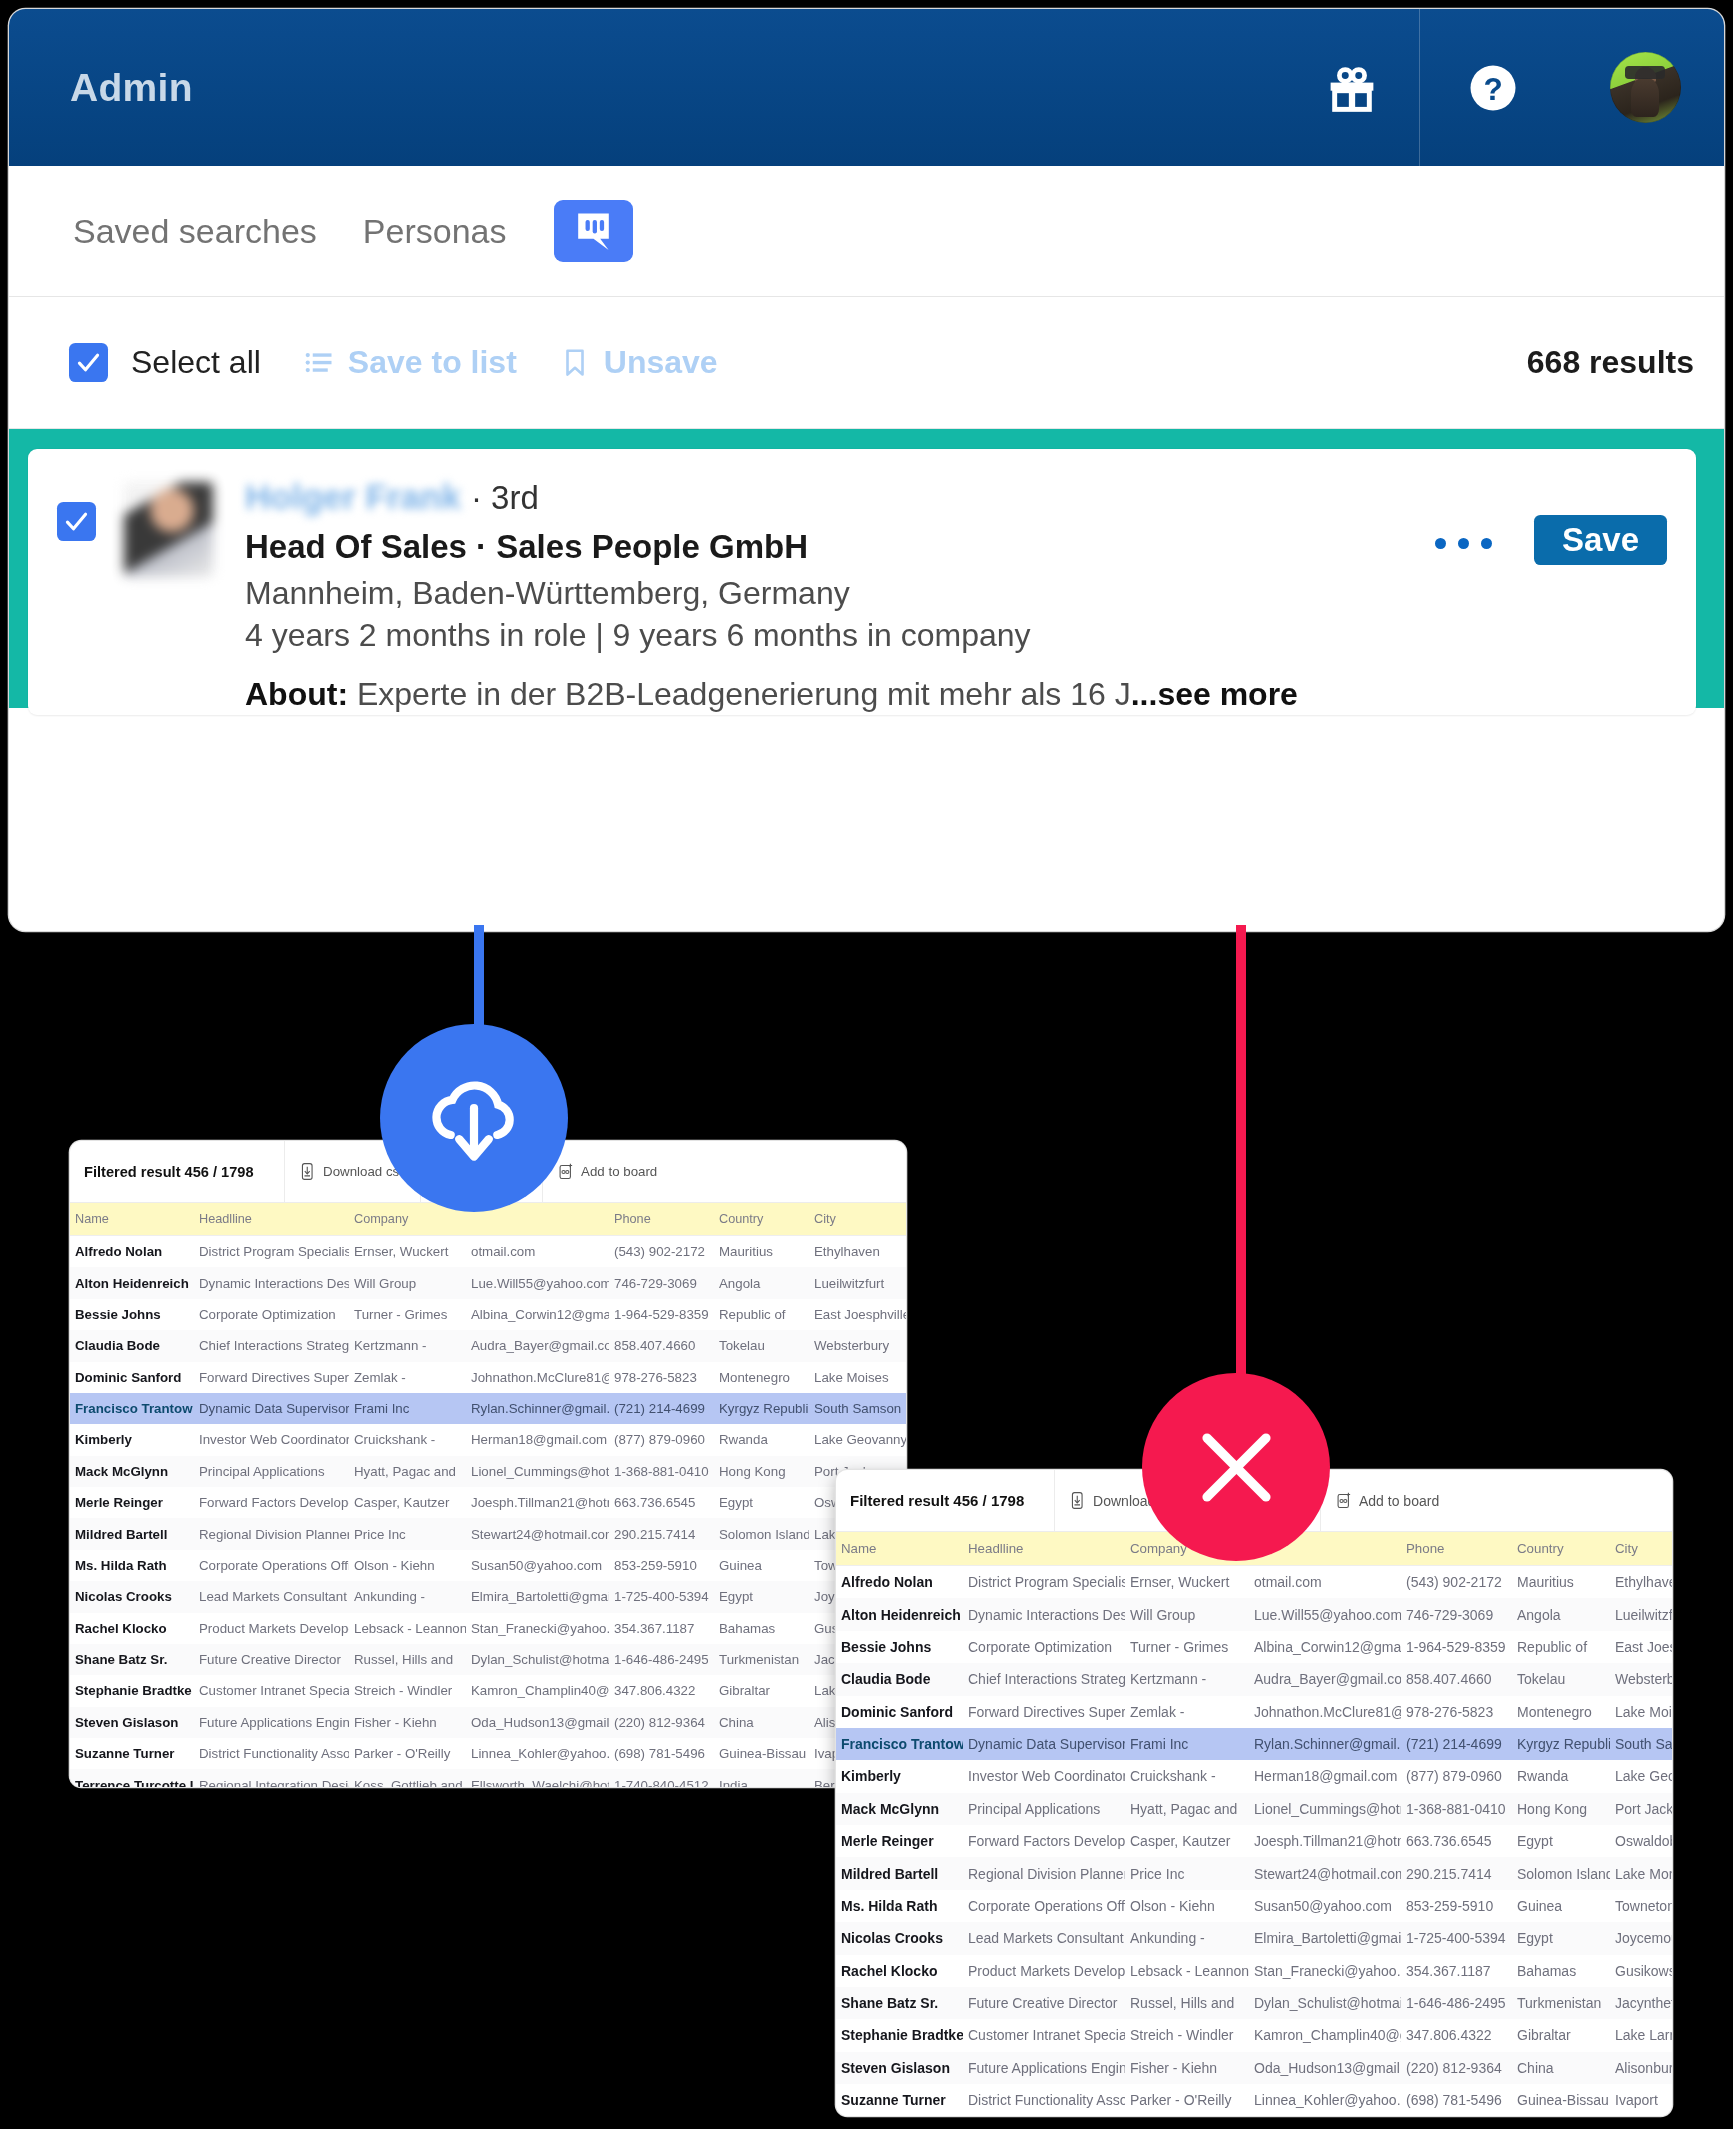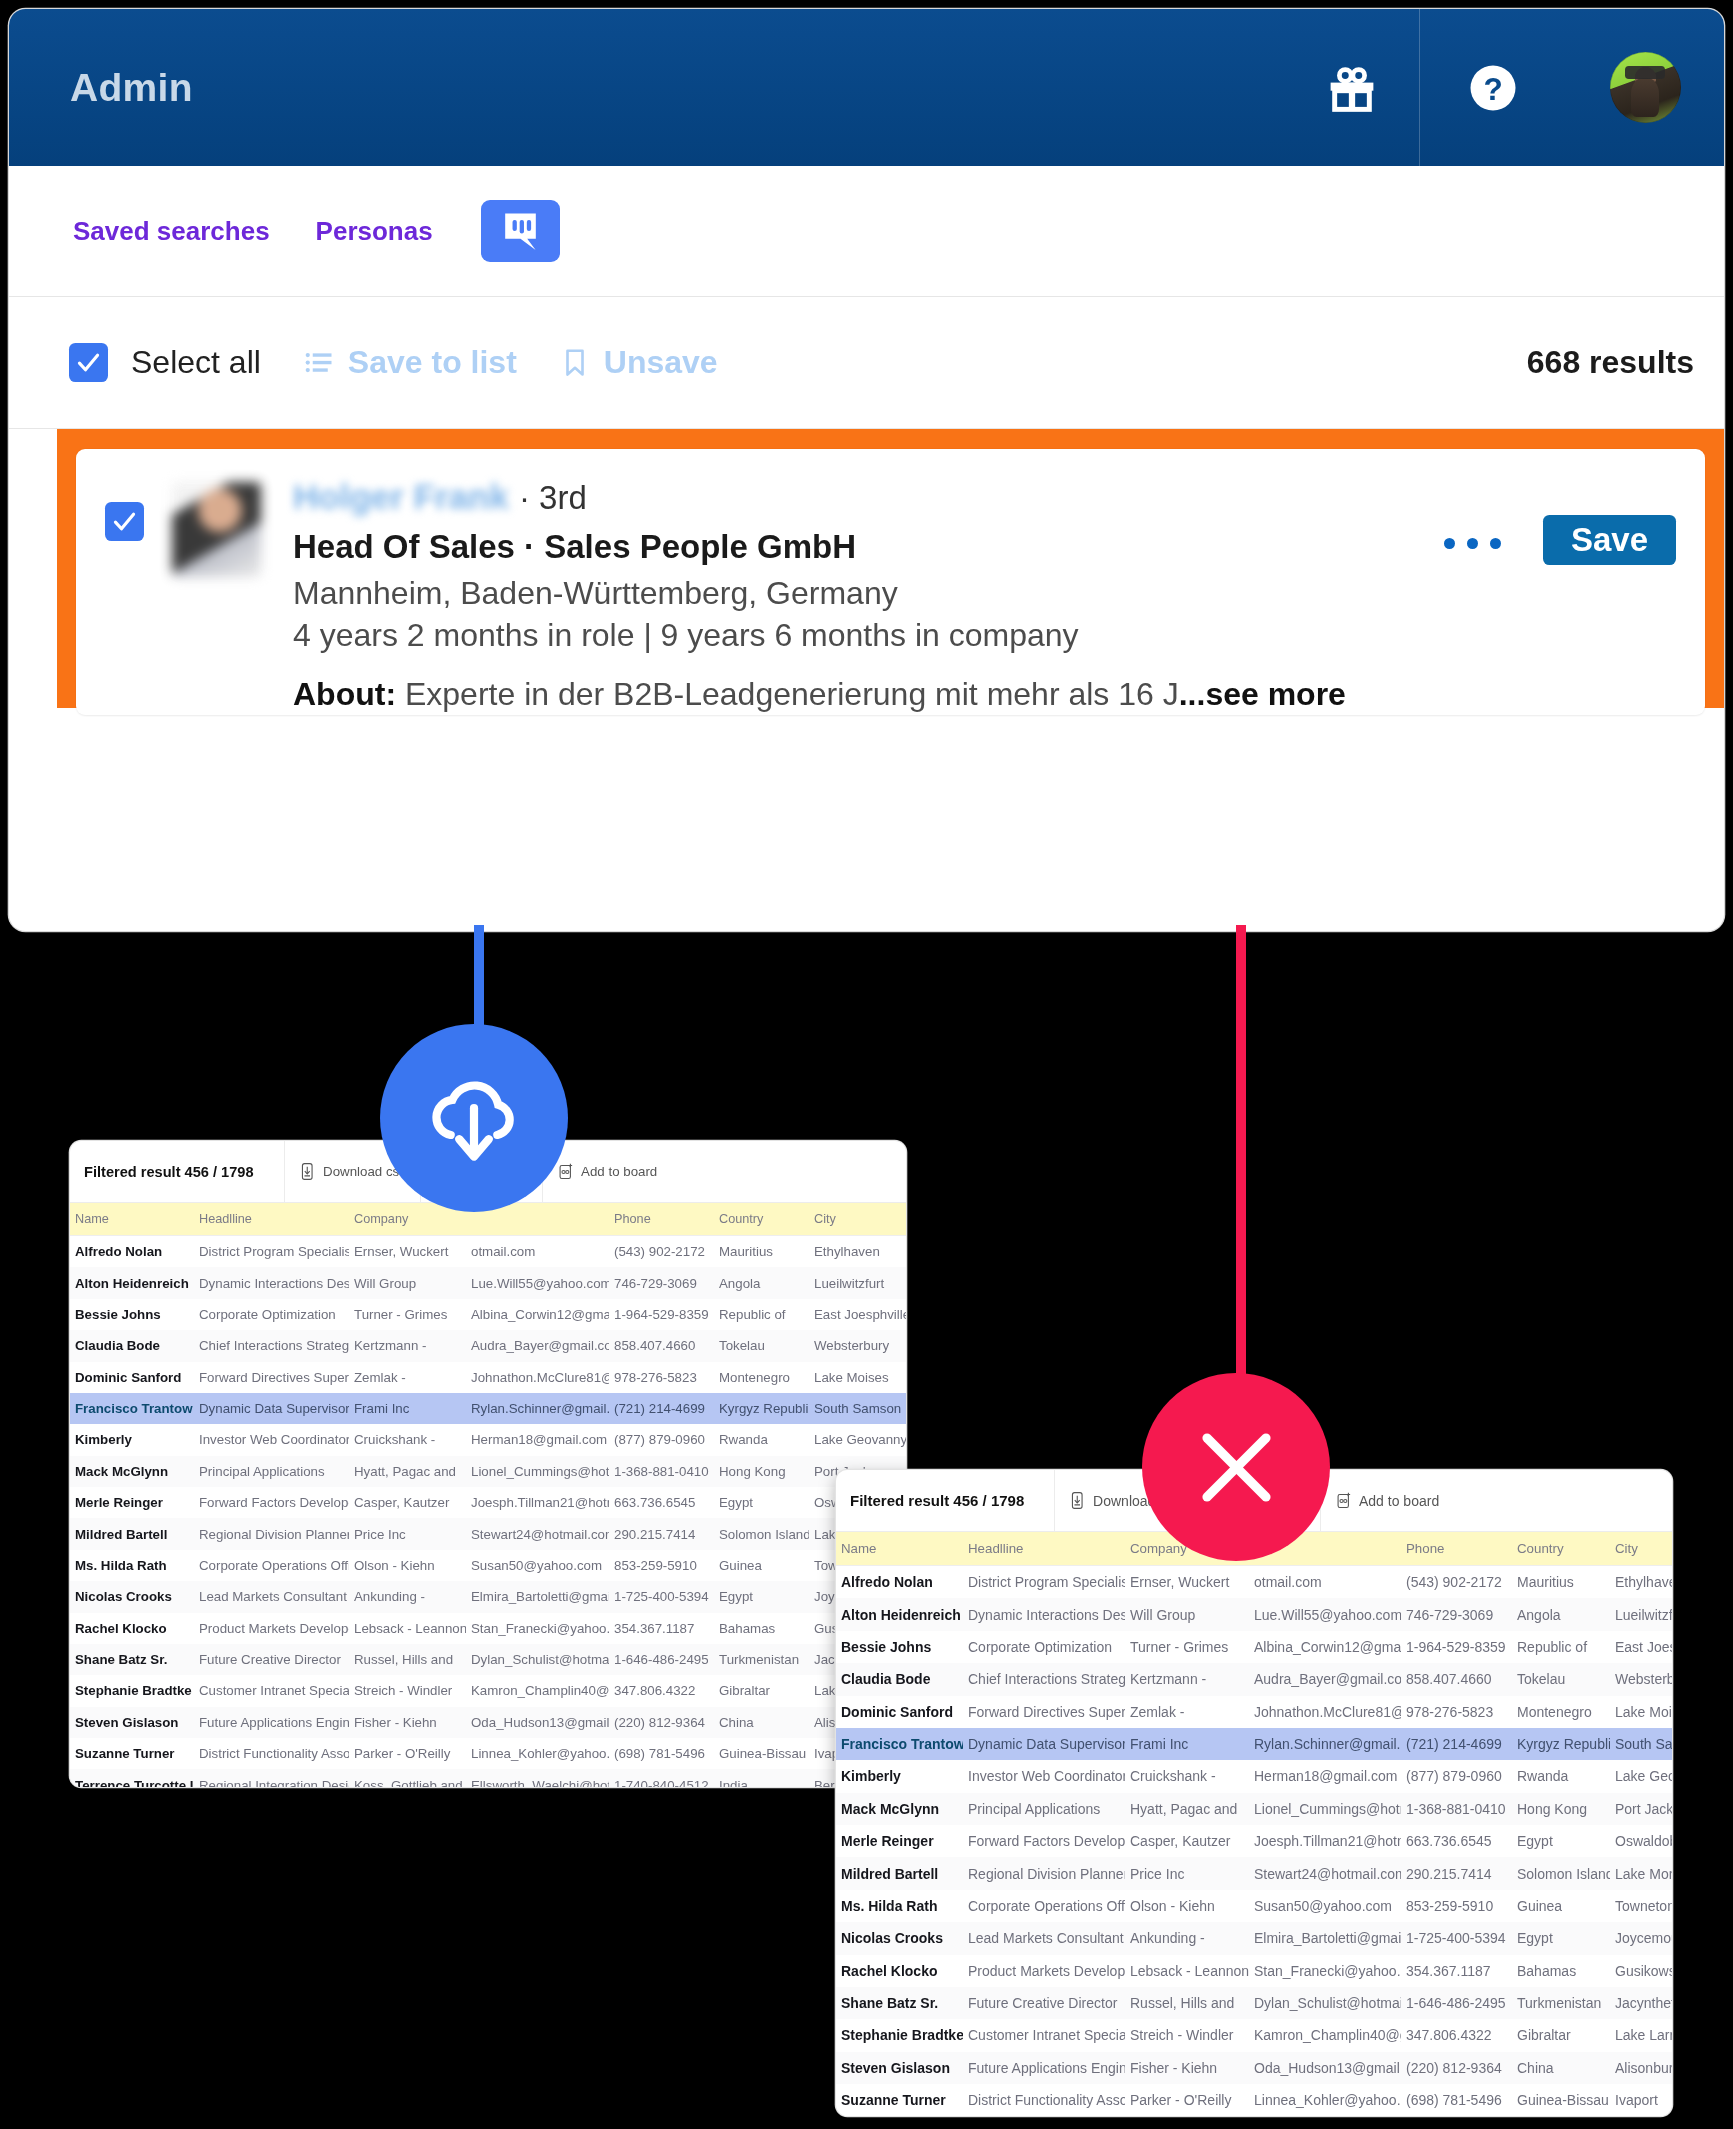--- a/index.html
+++ b/index.html
@@ -82,21 +82,21 @@
     background: #fff;
   }
   .search-icon { width: 35px; height: 35px; flex: none; margin-right: 19px; }
   .search-input {
     border: none; outline: none; background: transparent;
     font-size: 32px; font-family: "Liberation Sans", sans-serif;
     color: #444; width: 760px;
   }
   .search-input::placeholder { color:#555; }
   .saved-searches, .personas {
-    color: #6d28d9; font-size: 26px; font-weight: 700;
+    color: #737373; font-size: 34px; font-weight: 400;
     white-space: nowrap;
   }
   .saved-searches { margin-left: 44px; }
   .personas { margin-left: 46px; }
   .chat-btn {
     width: 79px; height: 62px; margin-left: 48px;
     background: #4a7cf7; border-radius: 9px;
     display:flex; align-items:center; justify-content:center;
   }
 
@@ -115,21 +115,21 @@
   .cbx svg { width: 29px; height: 29px; }
   .select-all-label { font-size: 32px; color: #222; margin-left: 23px; }
   .tb-action { display:flex; align-items:center; margin-left: 43px; color:#aed0f5; }
   .tb-action .ic { width: 30px; height: 33px; margin-right: 14px; flex:none; }
   .tb-action .lbl { font-size: 32px; font-weight: 600; }
   .results-count {
     margin-left: auto; font-size: 32px; font-weight: 700; color: #1c1c1c;
   }
 
   
-  .cards-area { background: #f97316; padding: 20px 19px 0 19px; height: 279px; margin-left: 48px; }
+  .cards-area { background: #14b8a6; padding: 20px 28px 0 19px; height: 279px; }
   .result-card {
     background: #fff; border-radius: 9px; height: 266px;
     display:flex; padding: 28px 0 0 29px;
     box-shadow: 0 0.6px 1.9px rgba(0,0,0,.08);
   }
   .card-cbx { margin-top: 25px; }
   .card-photo {
     width: 89px; height: 95px; margin-left: 28px; margin-top: 5px;
     border-radius: 5px; flex:none;
     background:

